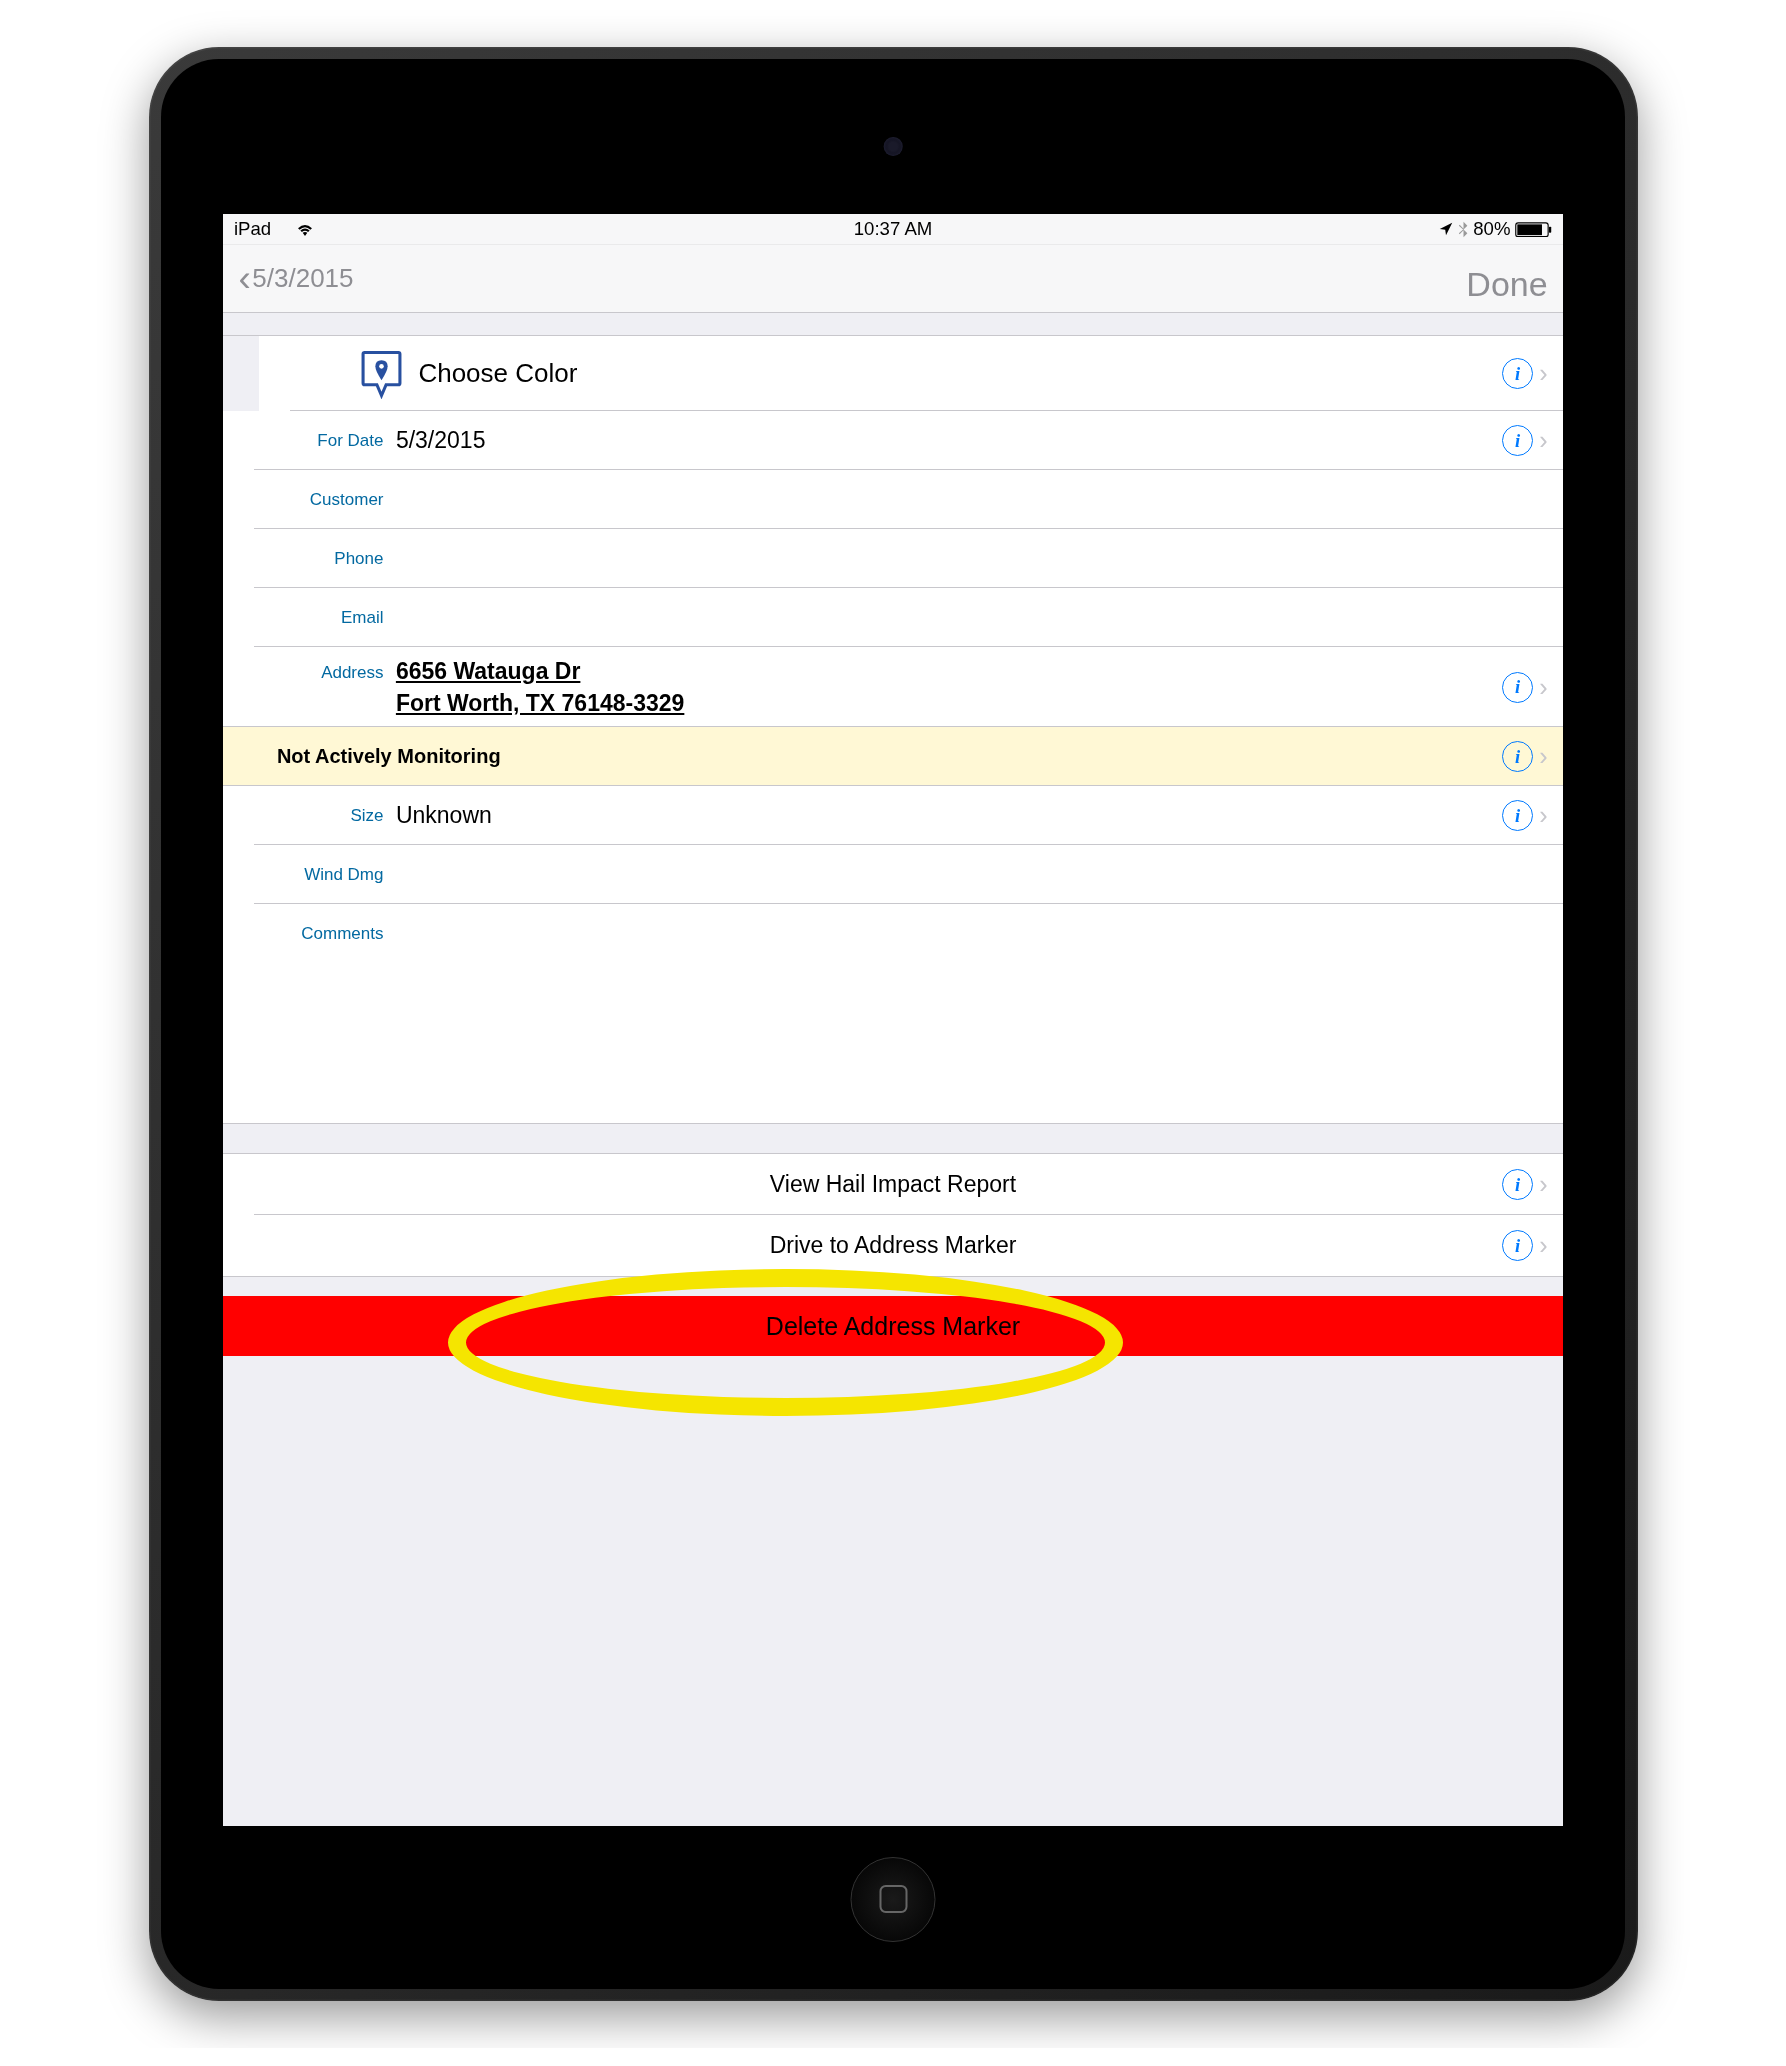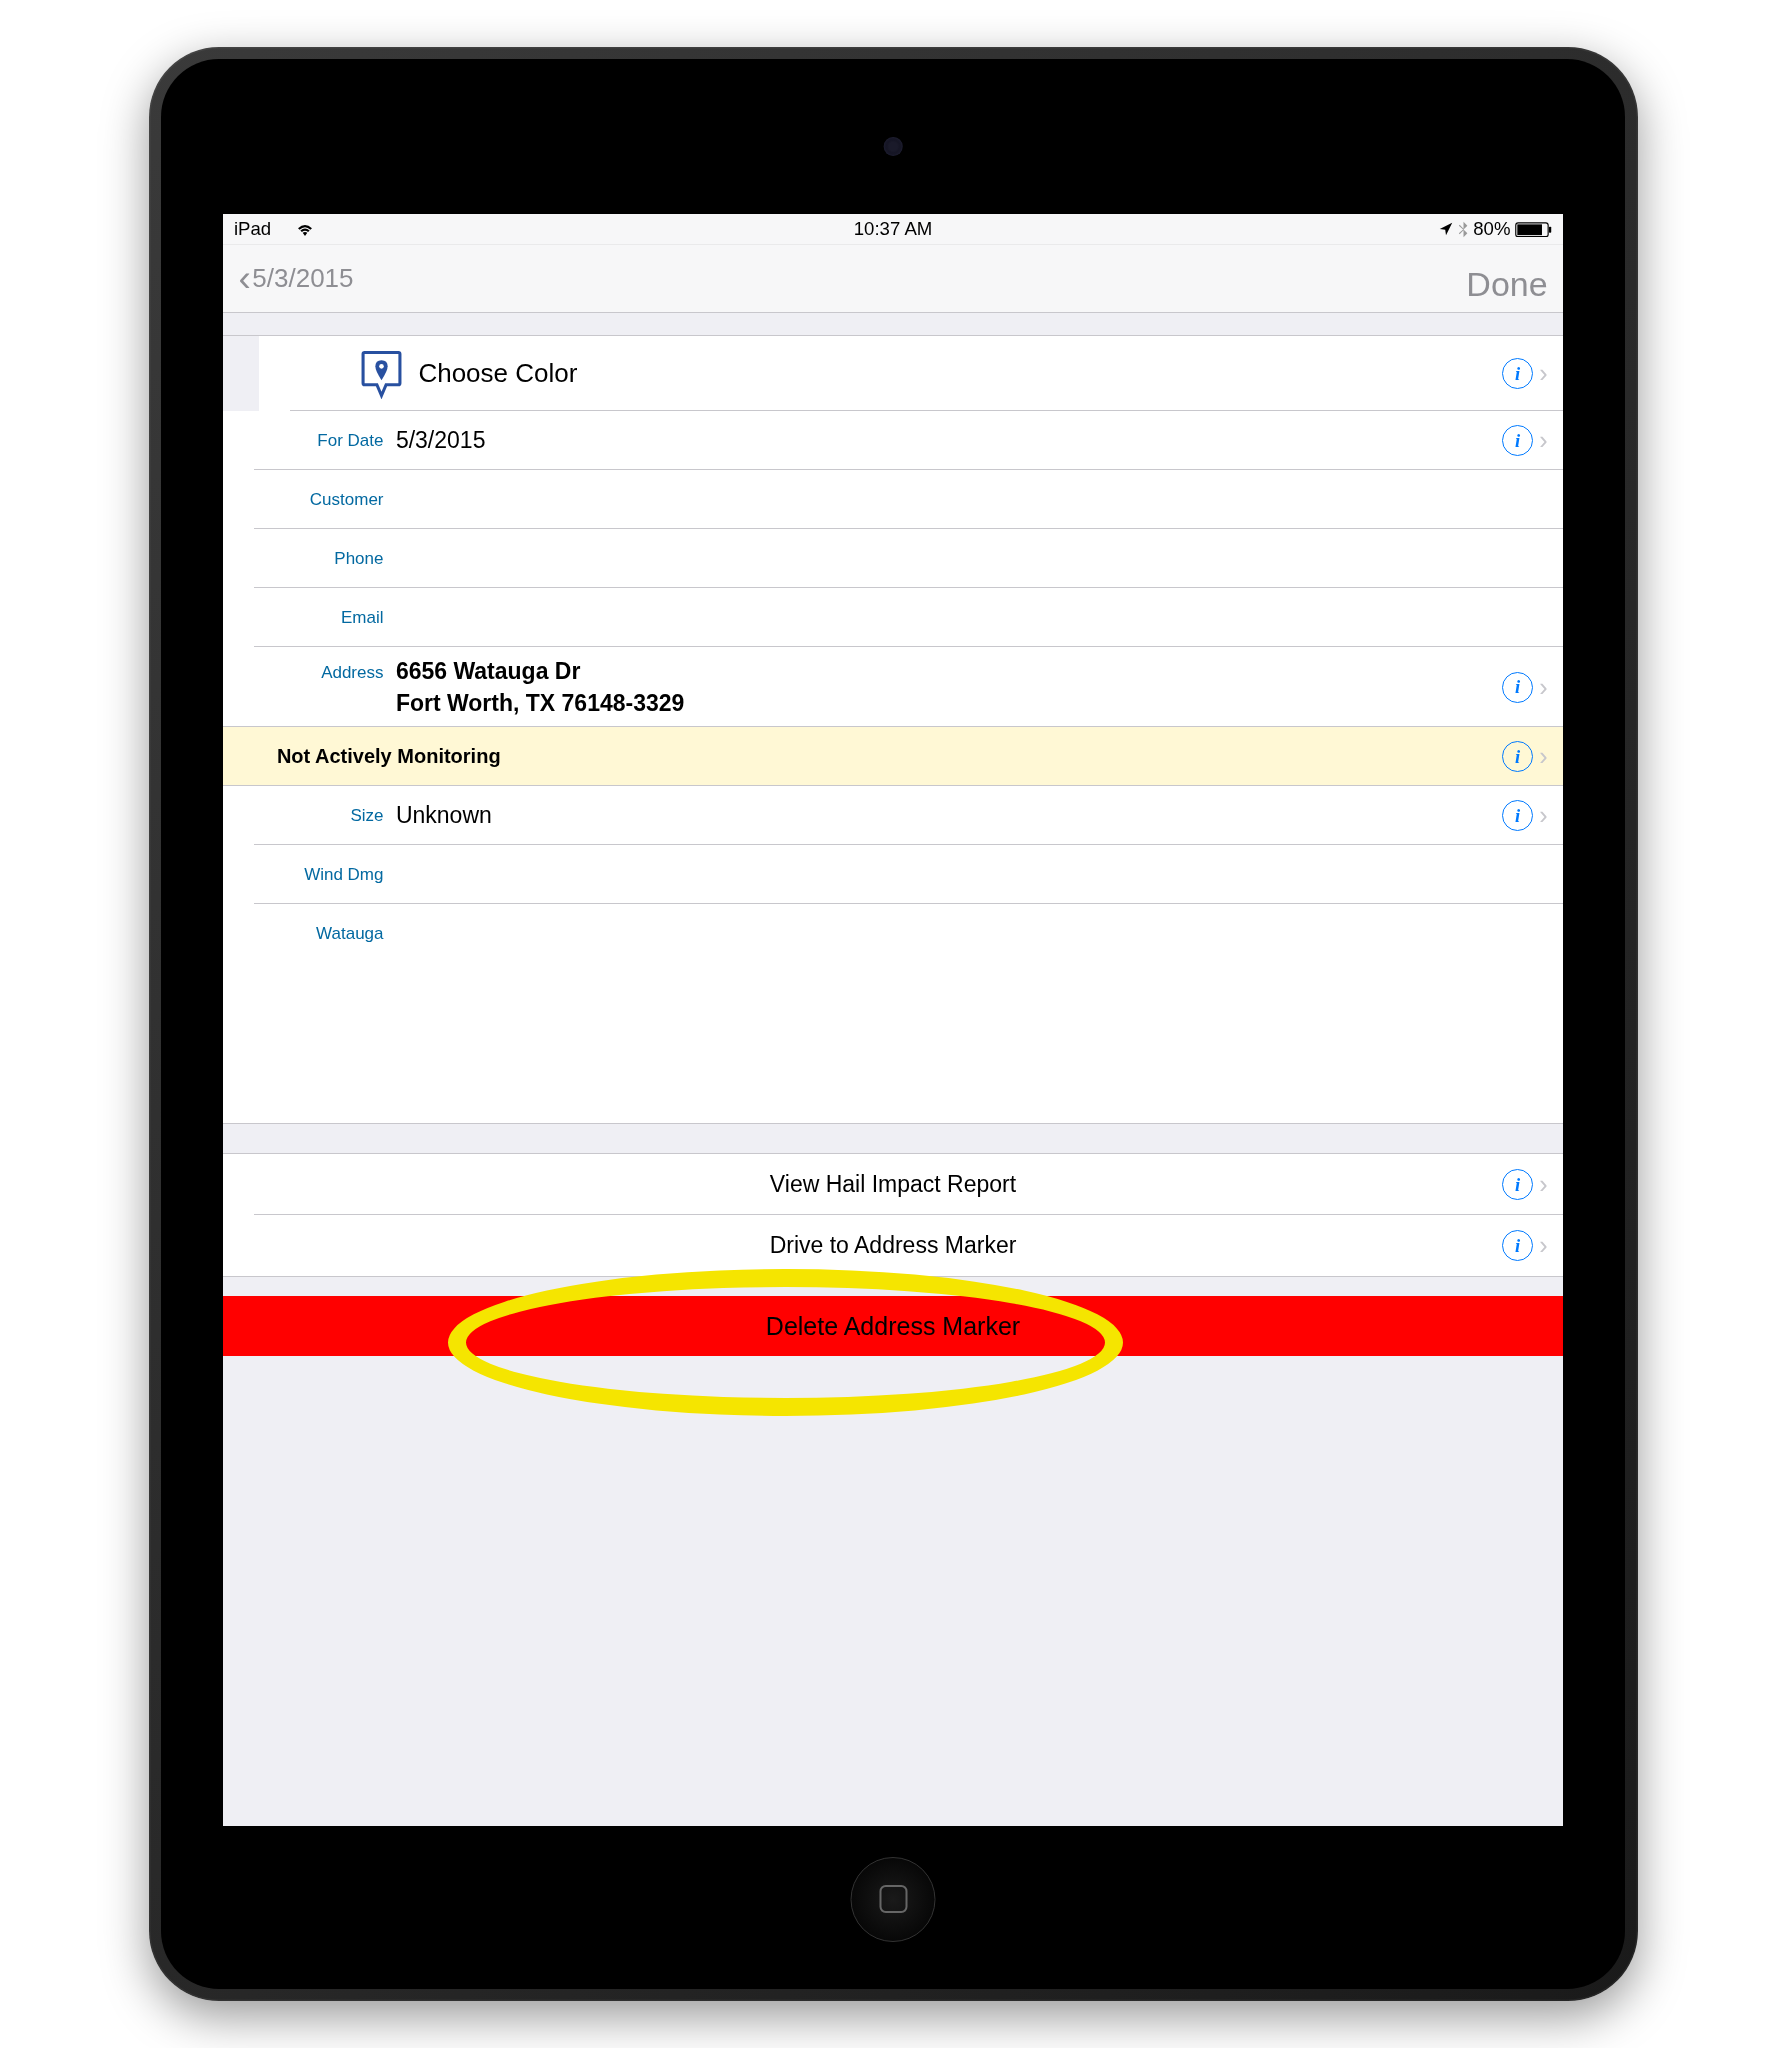--- a/index.html
+++ b/index.html
@@ -258,20 +258,21 @@
     }
     
     .address-block {
       padding: 7.8px 0;
     }
     
     .address-line {
       font-size: 23px;
       font-weight: 600;
       line-height: 1.4;
+      text-decoration: underline;
     }
     
     .section-gap {
       height: 160px;
       background: #fff;
     }
     
     .section-gap-grey {
       height: 31px;
       background: #efeff4;
@@ -461,21 +462,21 @@
           <div class="cell-divider"></div>
         </div>
 
         <div class="cell">
           <div class="cell-label">Wind Dmg</div>
           <div class="cell-value"></div>
           <div class="cell-divider"></div>
         </div>
 
         <div class="cell comments-cell">
-          <div class="cell-label">Watauga</div>
+          <div class="cell-label">Comments</div>
           <div class="cell-value"></div>
         </div>
 
         <div class="section-gap"></div>
         <div class="section-gap-grey"></div>
 
         <div class="action-cell">
           <div class="action-text">View Hail Impact Report</div>
           <div class="cell-accessory">
             <div class="info-icon">i</div>

